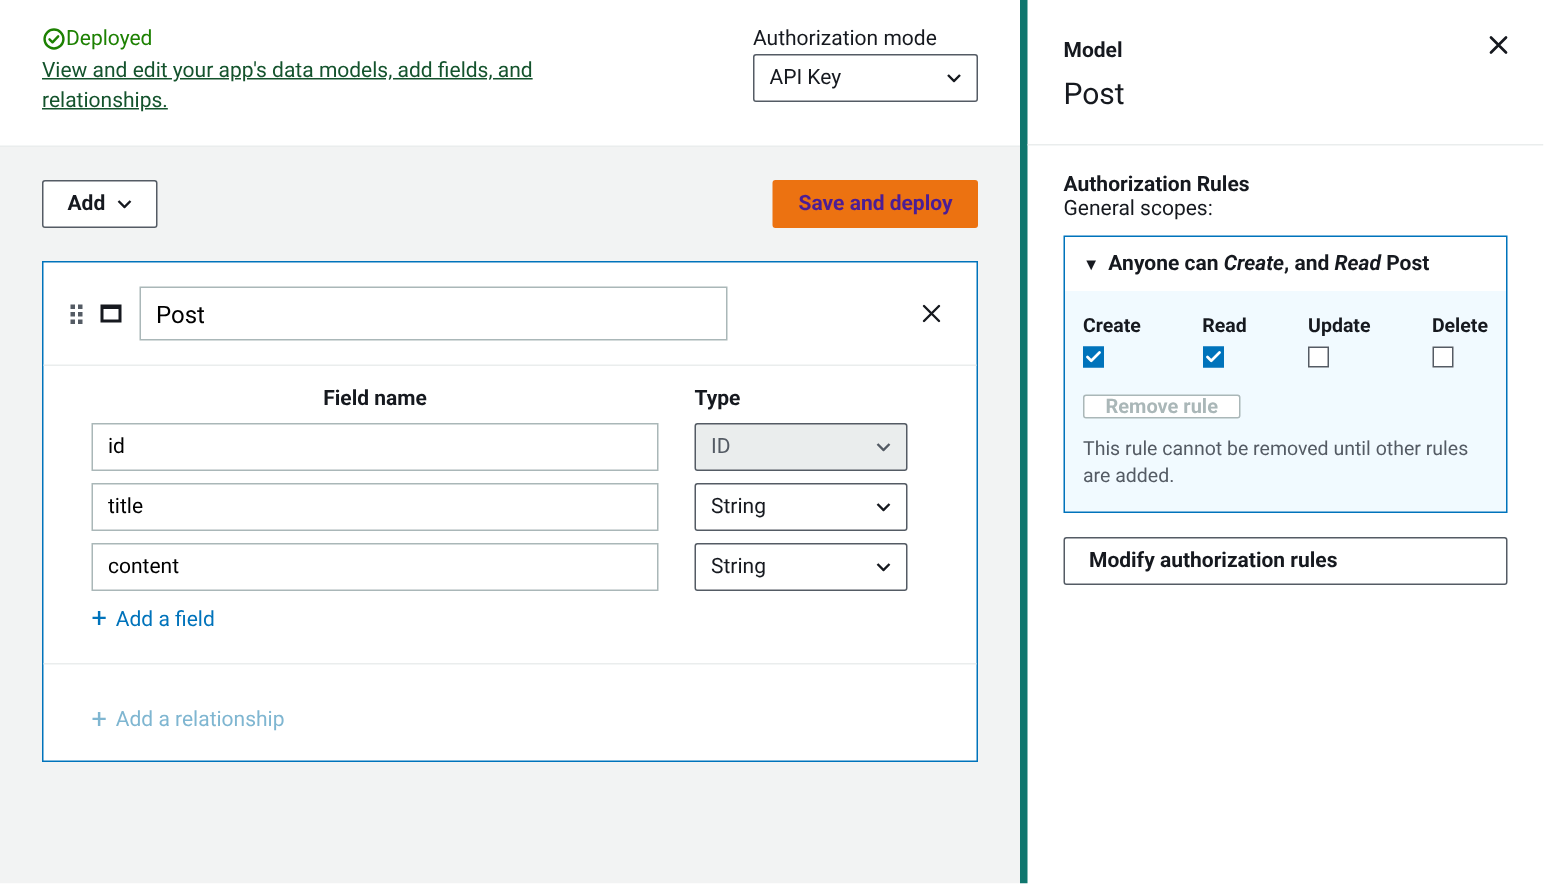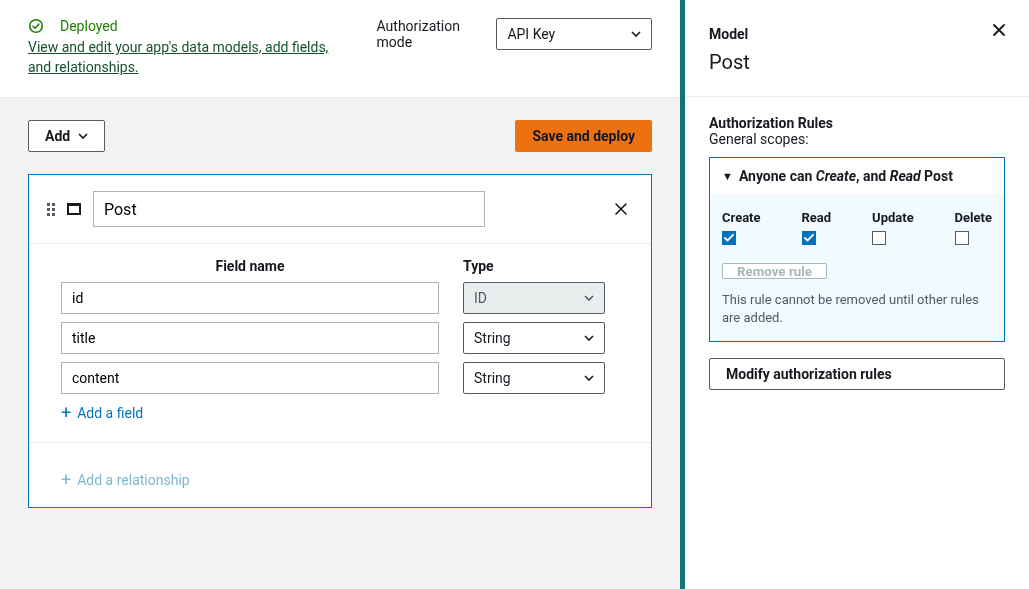--- a/index.html
+++ b/index.html
@@ -1,31 +1,31 @@
 <!DOCTYPE html>
 <html><head>
   <meta charset="utf-8">
   <style>
     * { box-sizing: border-box; margin: 0; padding: 0; font-family: -apple-system, BlinkMacSystemFont, "Segoe UI", Roboto, Helvetica, Arial, sans-serif; }
     body { width: 1029px; height: 589px; display: flex; background: #fff; color: #16191f; font-size: 14px; overflow: hidden; }
     .left { flex: 1 1 auto; min-width: 0; display: flex; flex-direction: column; }
     .header { padding: 18px 28px 20px 28px; border-bottom: 1px solid #eaeded; display: flex; justify-content: space-between; align-items: flex-start; gap: 24px; }
     .hdr-left { display: flex; flex-direction: column; gap: 4px; max-width: 380px; }
     .page-title { font-size: 28px; font-weight: 400; }
-    .deployed { display: flex; align-items: flex-end; gap: 16px; color: #1d8102; font-size: 14px; }
+    .deployed { display: flex; align-items: flex-end; gap: 0; color: #1d8102; font-size: 14px; }
     .check-circle { width: 16px; height: 16px; }
     .subtitle { color: #14532d; line-height: 1.4; text-decoration: underline; }
-    .auth-block { display: flex; flex-direction: row; gap: 16px; }
+    .auth-block { display: flex; flex-direction: column; gap: 2px; }
     .auth-label { font-size: 14px; }
-    .select { width: 176px; height: 32px; border: 1px solid #545b64; border-radius: 2px; padding: 0 30px 0 10px; display: flex; align-items: center; position: relative; background: #fff; }
+    .select { width: 150px; height: 32px; border: 1px solid #545b64; border-radius: 2px; padding: 0 30px 0 10px; display: flex; align-items: center; position: relative; background: #fff; }
     .caret { position: absolute; right: 10px; top: 50%; transform: translateY(-50%); }
     .caret svg { display:block; }
     .toolbar { display: flex; justify-content: space-between; align-items: flex-start; padding: 22px 28px 22px 28px; background: #f2f3f3; }
     .btn { height: 32px; border: 1px solid #545b64; border-radius: 2px; padding: 0 16px; background: #fff; display: inline-flex; align-items: center; gap: 8px; font-weight: 700; font-size: 14px; color:#16191f; }
-    .btn.orange { background: #ec7211; border-color: #ec7211; color: #0f172a; }
+    .btn.orange { background: #ec7211; border-color: #ec7211; color: #4c1d95; }
     .main-area { background:#f2f3f3; padding: 0 28px 28px 28px; flex:1 1 auto; }
     .model-card { border:1px solid #0073bb; background:#fff; }
     .model-head { display:flex; align-items:center; gap:12px; padding:16px 18px; }
     .drag-handle { display:flex; align-items:center; gap:3px; }
     .dots { display:grid; grid-template-columns: repeat(2, 3px); grid-auto-rows:3px; gap:2px; }
     .dots span { width:3px; height:3px; background:#545b64; border-radius:0; }
     .square-icon { width:14px; height:12px; border:2px solid #16191f; border-top-width:3px; box-sizing:border-box; }
     .model-name-input { flex:0 0 auto; width: 392px; height:36px; border:1px solid #aab7b8; padding:0 10px; font-size:16px; }
     .close-x { margin-left:auto; padding: 4px; }
     .close-x svg { display:block; }

